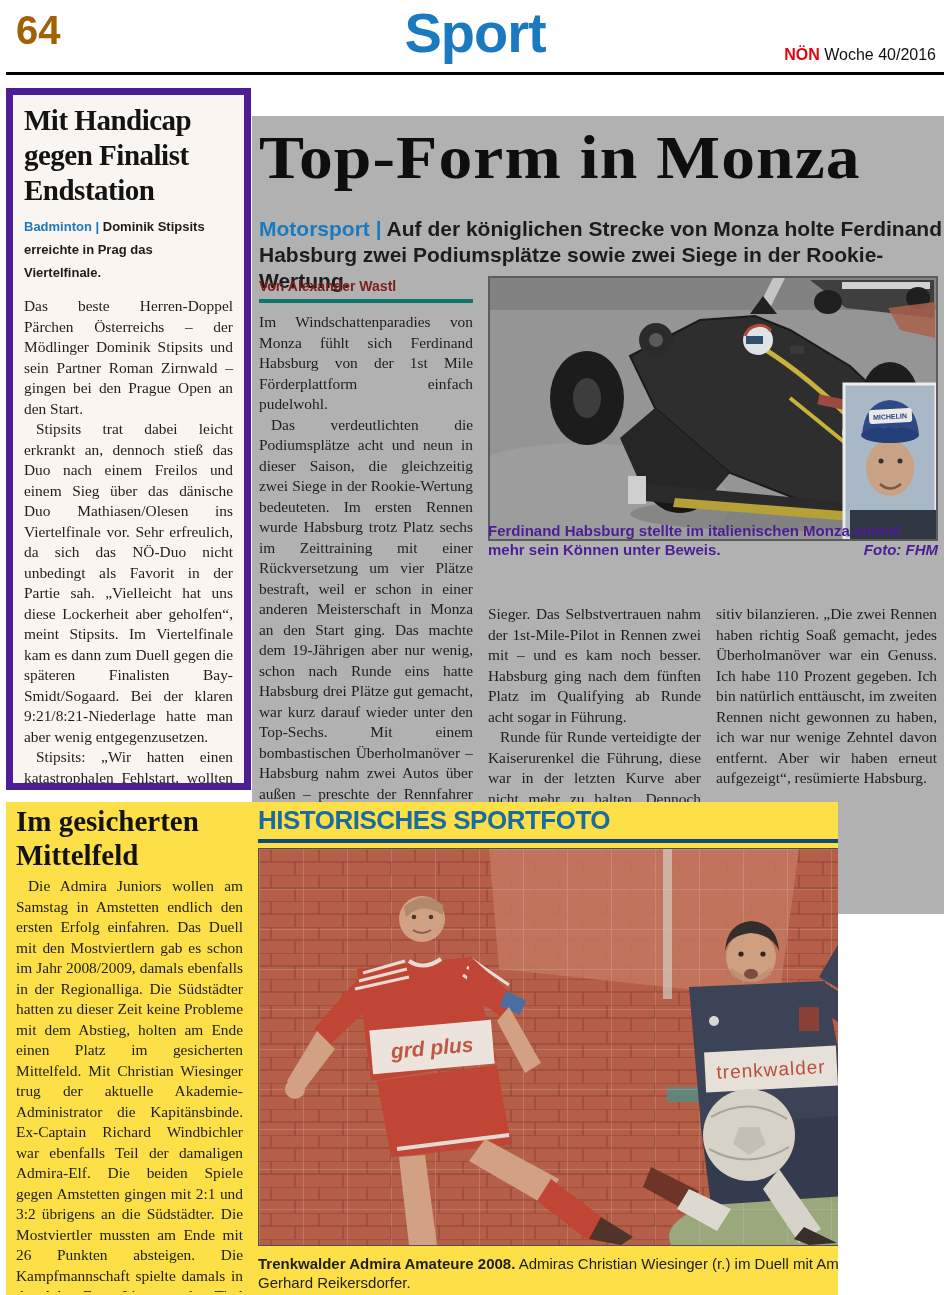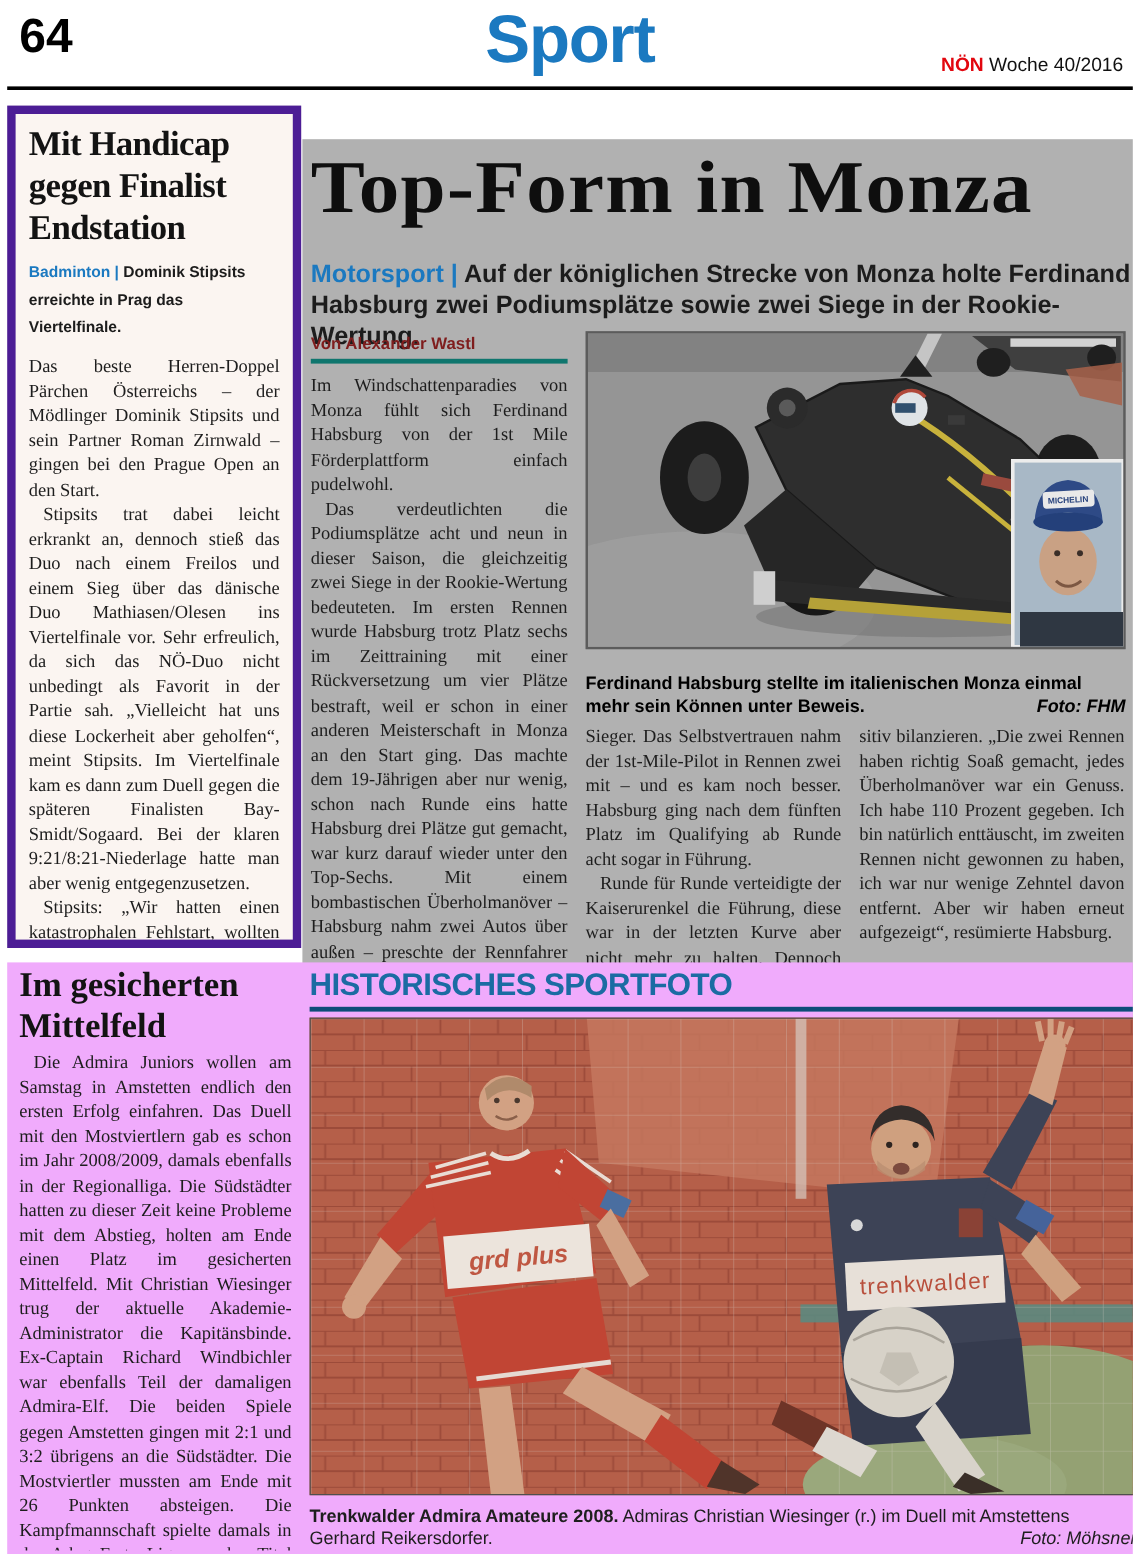--- a/index.html
+++ b/index.html
@@ -1,21 +1,21 @@
 <!DOCTYPE html>
 <html lang="de"><head>
 <meta charset="utf-8">
 <style>
   html,body{margin:0;padding:0;}
   body{
     width:950px;height:1295px;position:relative;background:#ffffff;
     font-family:"Liberation Sans",sans-serif;color:#1a1a1a;overflow:hidden;
   }
   
-  .page-number{position:absolute;left:16px;top:8px;font-size:40px;font-weight:bold;color:#000000;}
+  .page-number{position:absolute;left:16px;top:8px;font-size:40px;font-weight:bold;color:#a16207;}
   .section-title{position:absolute;left:0;right:0;top:0;text-align:center;font-size:56px;font-weight:bold;color:#1b79c0;letter-spacing:-1px;}
   .issue{position:absolute;right:14px;top:46px;font-size:16px;color:#111;}
   .issue .brand{color:#e2070f;font-weight:bold;}
   .header-rule{position:absolute;left:6px;right:6px;top:72px;height:3px;background:#000;}
 
   
   .redbox{position:absolute;left:6px;top:88px;width:245px;height:702px;background:#fbf5f1;
     border:7px solid #4c1d95;box-sizing:border-box;padding:8px 11px 6px 11px;overflow:hidden;}
   .redbox h2{margin:0;font-family:"Liberation Serif",serif;font-weight:bold;font-size:29px;line-height:35px;color:#131313;letter-spacing:-0.5px;}
   .redbox .lead{margin-top:7px;font-size:13px;line-height:23px;font-weight:bold;color:#1c1c1c;}
@@ -30,26 +30,26 @@
   .main-headline{position:absolute;left:7px;top:6px;font-family:"Liberation Serif",serif;font-weight:bold;
     font-size:62px;line-height:70px;color:#0e0e0e;white-space:nowrap;transform:scaleX(1.09);transform-origin:left top;letter-spacing:1px;}
   .subhead{position:absolute;left:7px;top:100px;font-size:21px;line-height:26px;font-weight:bold;color:#1c1c1c;}
   .byline{position:absolute;left:7px;top:162px;width:214px;font-size:14px;font-weight:bold;color:#7f1d1d;
     border-bottom:4px solid #0f766e;padding-bottom:5px;}
   .col{position:absolute;overflow:hidden;}
   .col1{left:7px;top:196px;width:214px;height:506px;}
   .col2{left:236px;top:488px;width:213px;height:216px;}
   .col3{left:464px;top:488px;width:221px;height:216px;}
   .photo-frame{position:absolute;left:236px;top:160px;width:450px;height:265px;border:2px solid #5c5c5c;box-sizing:border-box;background:#949494;}
-  .caption{position:absolute;left:236px;top:444px;width:450px;font-size:15px;line-height:19px;color:#000000;font-weight:bold;}
+  .caption{position:absolute;left:236px;top:405px;width:450px;font-size:15px;line-height:19px;color:#4c1d95;font-weight:bold;}
   .caption .credit{position:absolute;right:0;bottom:0;font-style:italic;font-weight:bold;}
   .caption .cap-text{font-weight:bold;}
 
   
-  .bottom-block{position:absolute;left:6px;top:802px;width:938px;height:493px;background:#f0abfc;overflow:hidden;}
+  .bottom-block{position:absolute;left:6px;top:802px;width:832px;height:493px;background:#fde047;overflow:hidden;}
   .sec-headline{position:absolute;left:10px;top:2px;font-family:"Liberation Serif",serif;font-weight:bold;
     font-size:29px;line-height:34px;color:#131313;}
   .sec-body{position:absolute;left:10px;top:74px;width:227px;height:416px;overflow:hidden;}
   .sportfoto-title{position:absolute;left:252px;top:3px;font-size:26px;font-weight:bold;color:#1b6ba3;letter-spacing:-0.5px;}
   .sportfoto-rule{position:absolute;left:252px;top:37px;width:688px;height:4px;background:#0d4c78;}
   .football-frame{position:absolute;left:252px;top:46px;width:688px;height:396px;border:1px solid #4f4f4f;box-sizing:content-box;background:#b55f49;}
   .bottom-caption{position:absolute;left:252px;top:452px;width:689px;font-size:15px;line-height:19px;color:#1e1e1e;}
   .bottom-caption .credit{position:absolute;right:0;bottom:0;font-style:italic;}
   .bold{font-weight:bold;}
   svg{display:block;}

